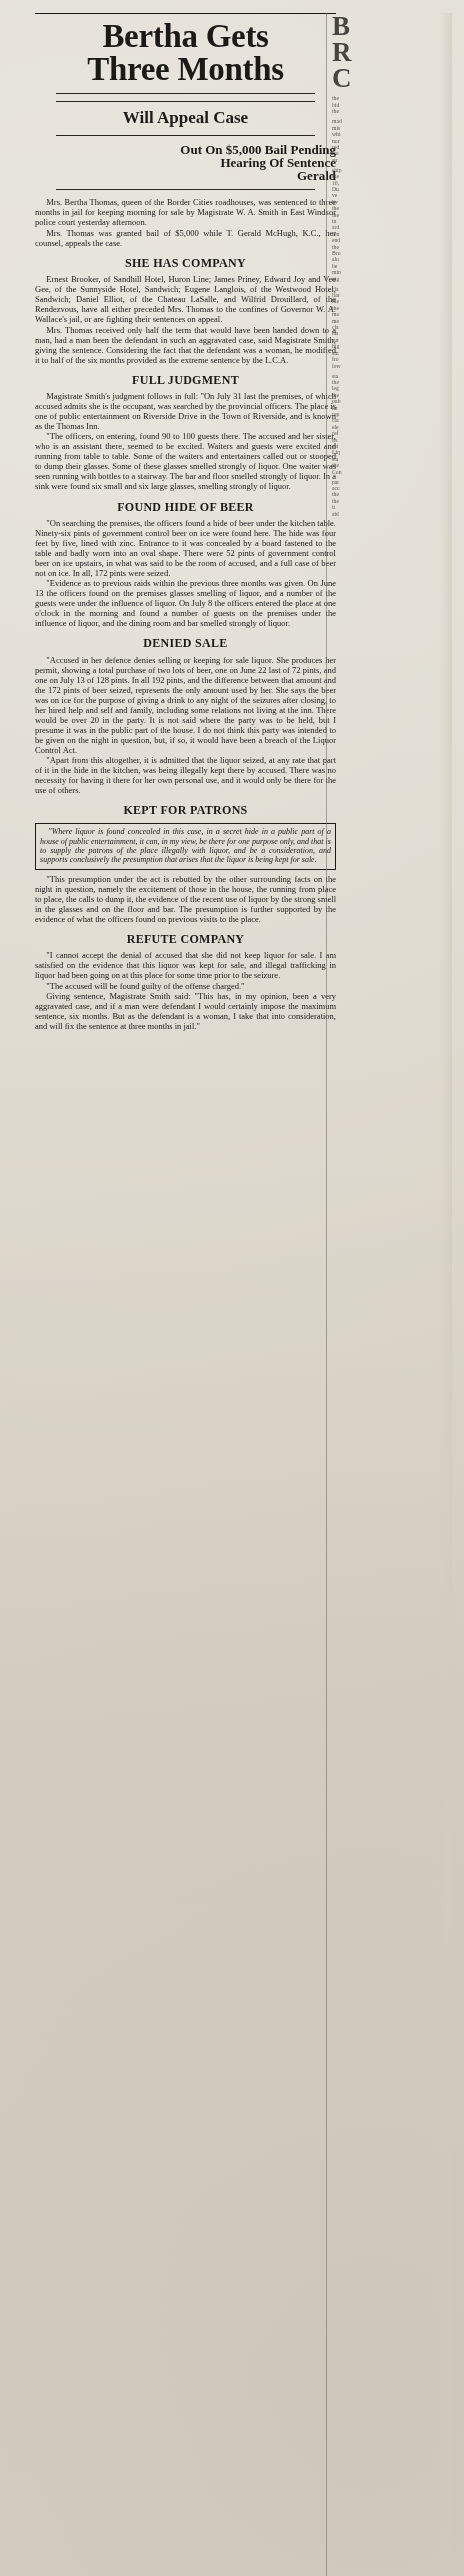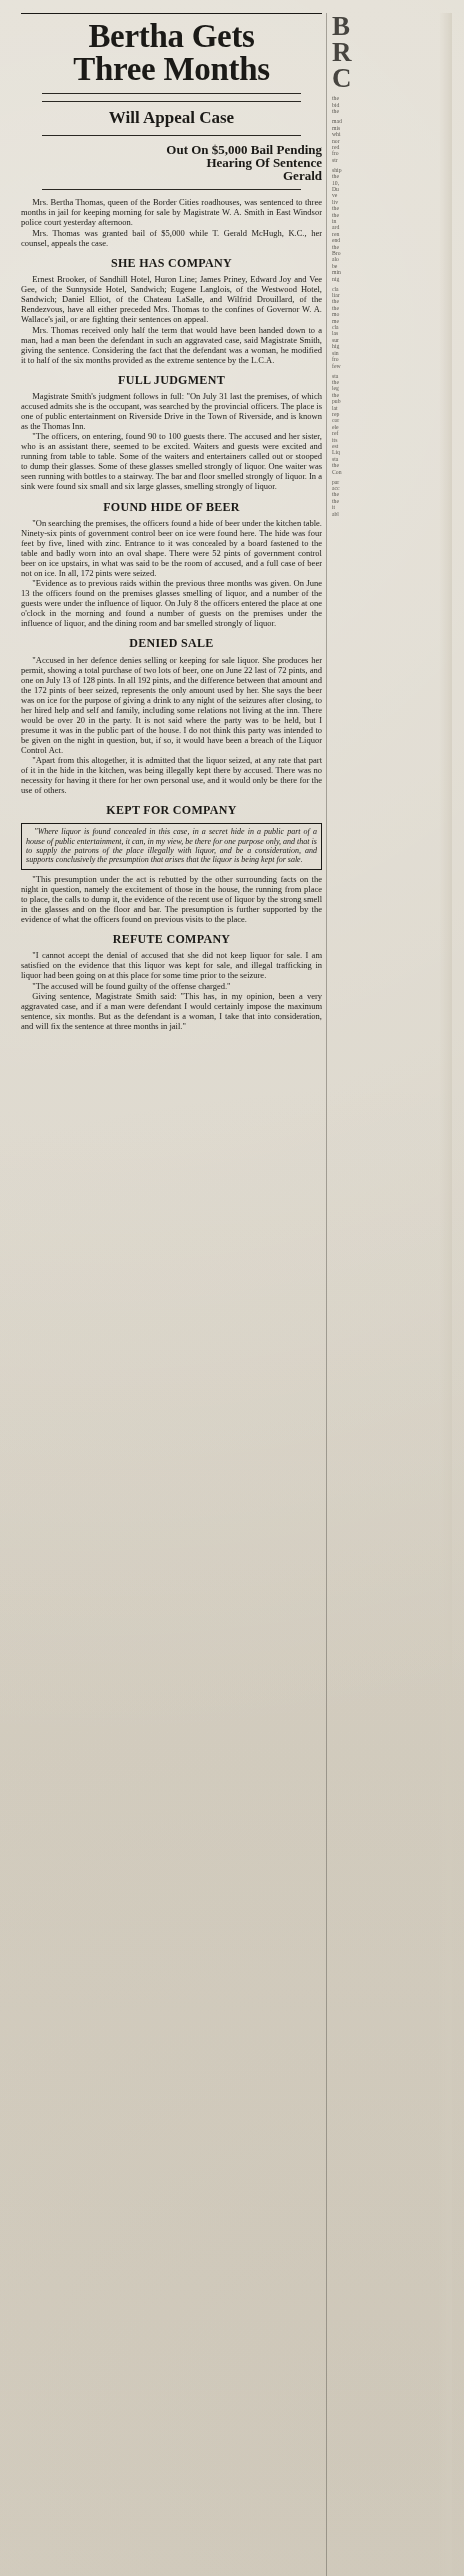--- a/index.html
+++ b/index.html
@@ -25,21 +25,21 @@
     position: absolute;
     inset: 0;
     background:
       radial-gradient(circle at 20% 10%, rgba(255,255,255,0.35), rgba(255,255,255,0) 45%),
       radial-gradient(circle at 80% 70%, rgba(160,150,130,0.18), rgba(0,0,0,0) 55%),
       linear-gradient(180deg, rgba(222,217,205,1) 0%, rgba(214,208,195,1) 50%, rgba(220,214,201,1) 100%);
     pointer-events: none;
   }
   .column {
     position: absolute;
-    left: 21px;
+    left: 35px;
     top: 13.4px;
     width: 301px;
     background: transparent;
   }
   .rule-top {
     border-top: 1px solid #1b1a17;
     margin: 0 0 5.2px 0;
   }
   .headline-1 {
     font-family: "Liberation Serif", serif;
@@ -189,21 +189,21 @@
     <p class="body">"The officers, on entering, found 90 to 100 guests there. The accused and her sister, who is an assistant there, seemed to be excited. Waiters and guests were excited and running from table to table. Some of the waiters and entertainers called out or stooped to dump their glasses. Some of these glasses smelled strongly of liquor. One waiter was seen running with bottles to a stairway. The bar and floor smelled strongly of liquor. In a sink were found six small and six large glasses, smelling strongly of liquor.</p>
 
     <div class="subhead">FOUND HIDE OF BEER</div>
     <p class="body">"On searching the premises, the officers found a hide of beer under the kitchen table. Ninety-six pints of government control beer on ice were found here. The hide was four feet by five, lined with zinc. Entrance to it was concealed by a board fastened to the table and badly worn into an oval shape. There were 52 pints of government control beer on ice upstairs, in what was said to be the room of accused, and a full case of beer not on ice. In all, 172 pints were seized.</p>
     <p class="body">"Evidence as to previous raids within the previous three months was given. On June 13 the officers found on the premises glasses smelling of liquor, and a number of the guests were under the influence of liquor. On July 8 the officers entered the place at one o'clock in the morning and found a number of guests on the premises under the influence of liquor, and the dining room and bar smelled strongly of liquor.</p>
 
     <div class="subhead">DENIED SALE</div>
     <p class="body">"Accused in her defence denies selling or keeping for sale liquor. She produces her permit, showing a total purchase of two lots of beer, one on June 22 last of 72 pints, and one on July 13 of 128 pints. In all 192 pints, and the difference between that amount and the 172 pints of beer seized, represents the only amount used by her. She says the beer was on ice for the purpose of giving a drink to any night of the seizures after closing, to her hired help and self and family, including some relations not living at the inn. There would be over 20 in the party. It is not said where the party was to be held, but I presume it was in the public part of the house. I do not think this party was intended to be given on the night in question, but, if so, it would have been a breach of the Liquor Control Act.</p>
     <p class="body">"Apart from this altogether, it is admitted that the liquor seized, at any rate that part of it in the hide in the kitchen, was being illegally kept there by accused. There was no necessity for having it there for her own personal use, and it would only be there for the use of others.</p>
 
-    <div class="subhead">KEPT FOR COMPANY</div>
+    <div class="subhead">KEPT FOR PATRONS</div>
     <div class="boxed">
       <p>"Where liquor is found concealed in this case, in a secret hide in a public part of a house of public entertainment, it can, in my view, be there for one purpose only, and that is to supply the patrons of the place illegally with liquor, and be a consideration, and supports conclusively the presumption that arises that the liquor is being kept for sale.</p>
     </div>
     <p class="body">"This presumption under the act is rebutted by the other surrounding facts on the night in question, namely the excitement of those in the house, the running from place to place, the calls to dump it, the evidence of the recent use of liquor by the strong smell in the glasses and on the floor and bar. The presumption is further supported by the evidence of what the officers found on previous visits to the place.</p>
 
     <div class="subhead">REFUTE COMPANY</div>
     <p class="body">"I cannot accept the denial of accused that she did not keep liquor for sale. I am satisfied on the evidence that this liquor was kept for sale, and illegal trafficking in liquor had been going on at this place for some time prior to the seizure.</p>
     <p class="body">"The accused will be found guilty of the offense charged."</p>
     <p class="body">Giving sentence, Magistrate Smith said: "This has, in my opinion, been a very aggravated case, and if a man were defendant I would certainly impose the maximum sentence, six months. But as the defendant is a woman, I take that into consideration, and will fix the sentence at three months in jail."</p>
 

